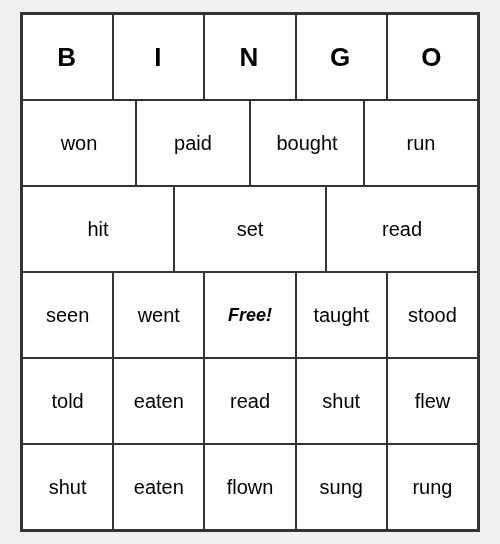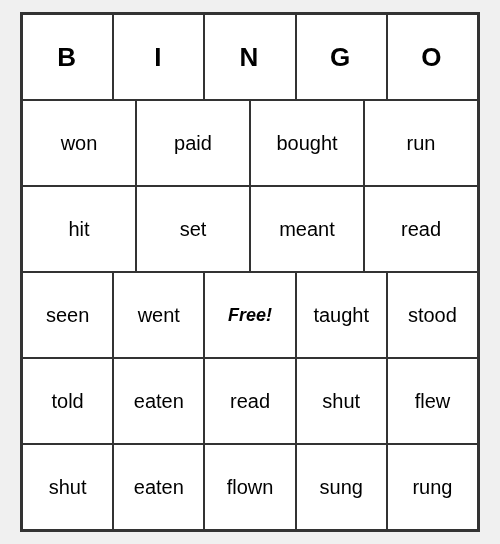--- a/index.html
+++ b/index.html
@@ -71,21 +71,20 @@
   <div class="bingo-row">
     <div class="bingo-cell">won</div>
     <div class="bingo-cell">paid</div>
     <div class="bingo-cell">bought</div>
     <div class="bingo-cell">run</div>
   </div>
 
   <div class="bingo-row">
     <div class="bingo-cell">hit</div>
     <div class="bingo-cell">set</div>
-    <div class="bingo-cell">meant</div>
     <div class="bingo-cell">read</div>
   </div>
 
   <div class="bingo-row">
     <div class="bingo-cell">seen</div>
     <div class="bingo-cell">went</div>
     <div class="bingo-cell free-cell">Free!</div>
     <div class="bingo-cell">taught</div>
     <div class="bingo-cell">stood</div>
   </div>

